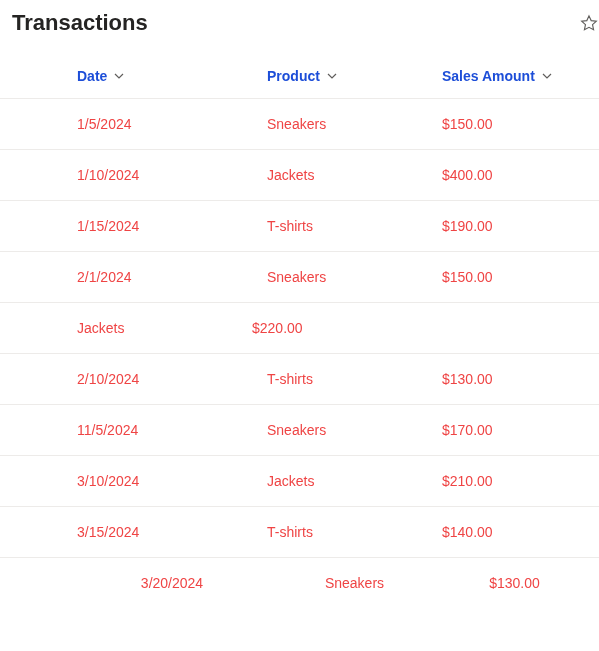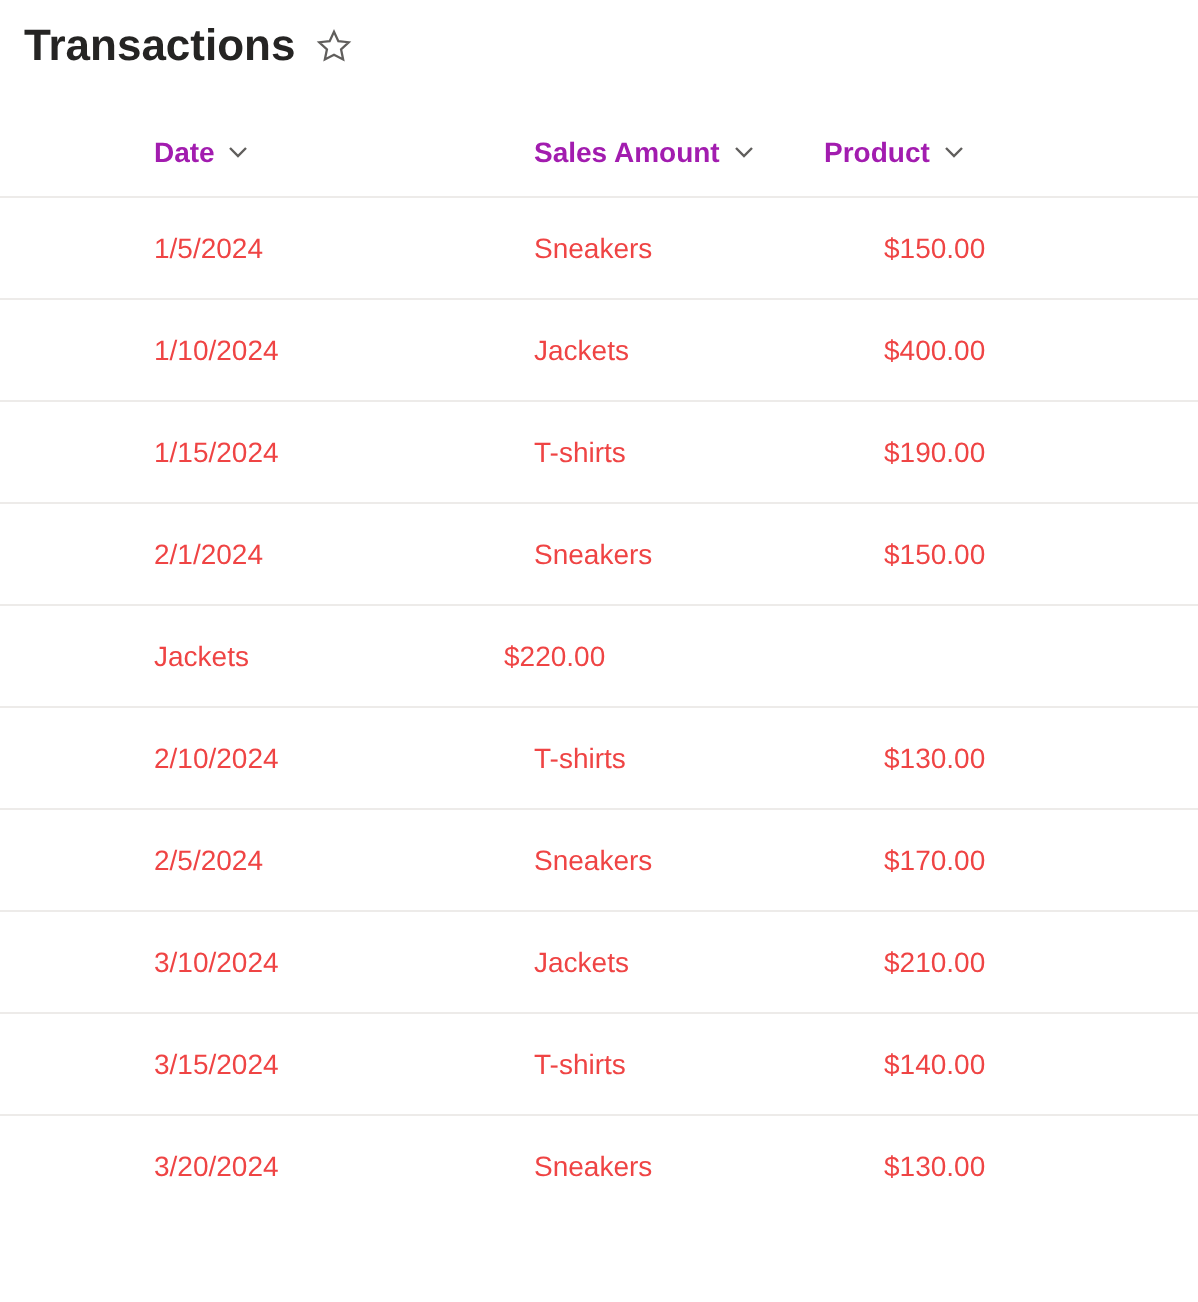--- a/index.html
+++ b/index.html
@@ -13,20 +13,21 @@
       color: #323130;
       width: 599px;
       height: 651px;
       overflow: hidden;
     }
     .header {
       display: flex;
       align-items: center;
       gap: 10px;
       padding: 10px 1px 18px 12px;
+      justify-content: space-between;
     }
     .page-title {
       font-size: 22px;
       font-weight: 600;
       color: #252423;
     }
     .star-icon {
       width: 18px;
       height: 18px;
       color: #605e5c;
@@ -42,21 +43,21 @@
       padding: 0 12px;
       border-bottom: 1px solid #edebe9;
     }
     .table-header-cell {
       display: flex;
       align-items: center;
       gap: 6px;
       padding: 14px 0 14px 0;
       font-size: 14px;
       font-weight: 600;
-      color: #a21caf;
+      color: #1d4ed8;
       cursor: pointer;
     }
     .chevron-icon {
       width: 12px;
       height: 12px;
       color: #605e5c;
       display: flex;
       align-items: center;
     }
     .col-spacer {
@@ -78,20 +79,21 @@
     .table-body {
       width: 100%;
     }
     .table-row {
       display: flex;
       padding: 0 12px;
       border-bottom: 1px solid #edebe9;
     }
     .table-row:last-child {
       border-bottom: none;
+      text-align: center;
     }
     .table-cell {
       padding: 17px 0;
       font-size: 14px;
       color: #ef4444;
     }
   </style>
 </head>
 <body>
 
@@ -108,36 +110,36 @@
   <div class="table-header-row">
     <div class="col-spacer"></div>
     <div class="table-header-cell col-date">
       <span>Date</span>
       <span class="chevron-icon">
         <svg viewBox="0 0 12 12" width="12" height="12" fill="none" stroke="currentColor" stroke-width="1.2">
           <path d="M2 4l4 4 4-4"></path>
         </svg>
       </span>
     </div>
+    <div class="table-header-cell col-product">
+      <span>Product</span>
+      <span class="chevron-icon">
+        <svg viewBox="0 0 12 12" width="12" height="12" fill="none" stroke="currentColor" stroke-width="1.2">
+          <path d="M2 4l4 4 4-4"></path>
+        </svg>
+      </span>
+    </div>
     <div class="table-header-cell col-amount">
       <span>Sales Amount</span>
       <span class="chevron-icon">
         <svg viewBox="0 0 12 12" width="12" height="12" fill="none" stroke="currentColor" stroke-width="1.2">
           <path d="M2 4l4 4 4-4"></path>
         </svg>
       </span>
     </div>
-    <div class="table-header-cell col-product">
-      <span>Product</span>
-      <span class="chevron-icon">
-        <svg viewBox="0 0 12 12" width="12" height="12" fill="none" stroke="currentColor" stroke-width="1.2">
-          <path d="M2 4l4 4 4-4"></path>
-        </svg>
-      </span>
-    </div>
   </div>
 
   <div class="table-body" id="table-body">
       <div class="table-row">
         <div class="col-spacer"></div>
         <div class="table-cell col-date">1/5/2024</div>
         <div class="table-cell col-product">Sneakers</div>
         <div class="table-cell col-amount">$150.00</div>
       </div>
       <div class="table-row">
@@ -164,21 +166,21 @@
         <div class="table-cell col-amount">$220.00</div>
       </div>
       <div class="table-row">
         <div class="col-spacer"></div>
         <div class="table-cell col-date">2/10/2024</div>
         <div class="table-cell col-product">T-shirts</div>
         <div class="table-cell col-amount">$130.00</div>
       </div>
       <div class="table-row">
         <div class="col-spacer"></div>
-        <div class="table-cell col-date">2/5/2024</div>
+        <div class="table-cell col-date">11/5/2024</div>
         <div class="table-cell col-product">Sneakers</div>
         <div class="table-cell col-amount">$170.00</div>
       </div>
       <div class="table-row">
         <div class="col-spacer"></div>
         <div class="table-cell col-date">3/10/2024</div>
         <div class="table-cell col-product">Jackets</div>
         <div class="table-cell col-amount">$210.00</div>
       </div>
       <div class="table-row">

